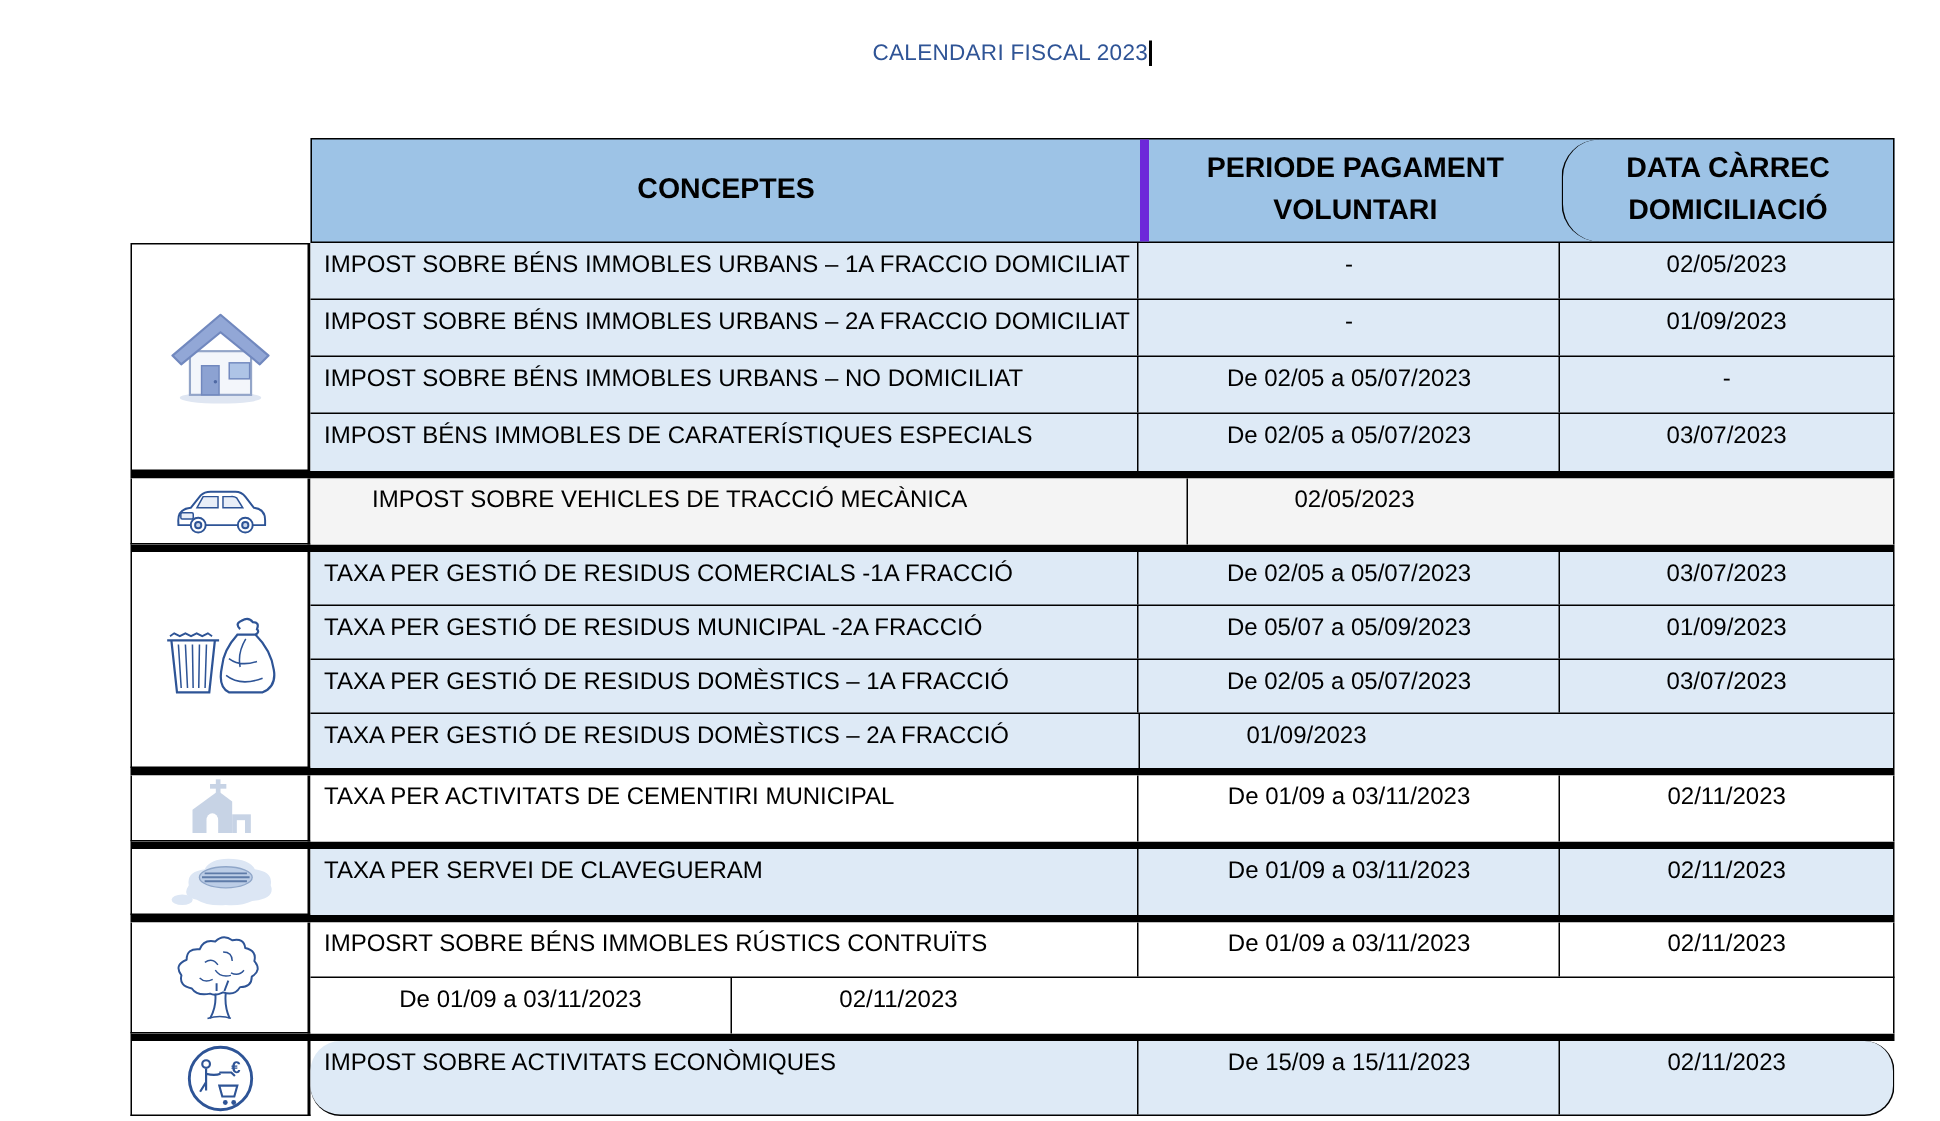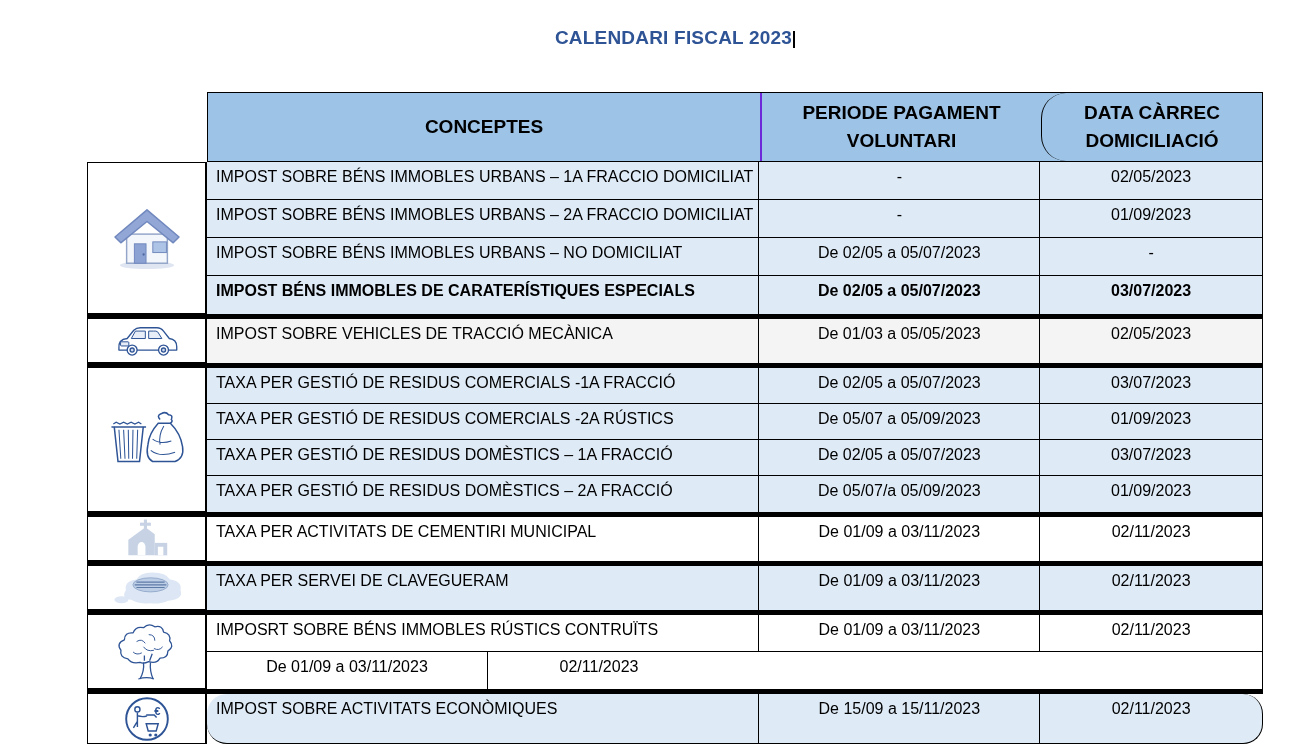--- a/index.html
+++ b/index.html
@@ -1,35 +1,35 @@
 <!DOCTYPE html>
 <html><head>
 <meta charset="utf-8">
 <style>
   html,body { margin:0; padding:0; background:#ffffff; }
   .page {
     position:relative; width:1293px; height:747px; background:#ffffff;
     font-family:"Liberation Sans", sans-serif; overflow:hidden;
   }
   .title-row { position:absolute; left:87px; top:27px; width:1176px; text-align:center; }
-  .title { color:#2F5496; font-weight:bold; font-size:19px; letter-spacing:.2px; }
+  .title { color:#2F5496; font-weight:normal; font-size:15px; letter-spacing:.2px; }
   .caret { display:inline-block; width:2px; height:17px; background:#000; vertical-align:middle; margin-left:1px; }
 
   .fiscal-table { position:absolute; left:87px; top:92px; width:1176px; }
 
   .header-row {
     margin-left:120px; display:flex; background:#9DC3E6;
     border:1px solid #000; height:70px; box-sizing:border-box;
   }
   .h-cell {
     display:flex; align-items:center; justify-content:center; text-align:center;
     font-weight:bold; font-size:19px; color:#000; box-sizing:border-box; line-height:1.45;
   }
   .h-concept { width:552px; }
-  .h-period  { width:281px; border-left:2px solid #6d28d9; padding:0 24px; }
+  .h-period  { width:281px; border-left:6px solid #6d28d9; padding:0 24px; }
   .h-date    { width:221px; border-left:1px solid #000; padding:0 14px;border-radius:25px; }
 
   .section { display:flex; }
   .icon-cell {
     width:120px; box-sizing:border-box; background:#fff;
     border-left:1px solid #000; border-right:2px solid #000; border-bottom:1px solid #000;
     display:flex; align-items:center; justify-content:center;
   }
   .section.first .icon-cell { border-top:1px solid #000; }
   .rows { width:1056px; display:flex; flex-direction:column; }
@@ -78,21 +78,21 @@
             <div class="row" style="height: 38px; background: rgb(222, 234, 246);">
               <div class="cell concept">IMPOST SOBRE BÉNS IMMOBLES URBANS – 2A FRACCIO DOMICILIAT</div>
               <div class="cell period">-</div>
               <div class="cell date">01/09/2023</div>
             </div>
             <div class="row" style="height: 38px; background: rgb(222, 234, 246); justify-content: flex-end;">
               <div class="cell concept">IMPOST SOBRE BÉNS IMMOBLES URBANS – NO DOMICILIAT</div>
               <div class="cell period">De 02/05 a 05/07/2023</div>
               <div class="cell date">-</div>
             </div>
-            <div class="row" style="height: 38px; background: rgb(222, 234, 246); font-weight: bold;">
+            <div class="row" style="height: 38px; background: rgb(222, 234, 246);">
               <div class="cell concept">IMPOST BÉNS IMMOBLES DE CARATERÍSTIQUES ESPECIALS</div>
               <div class="cell period">De 02/05 a 05/07/2023</div>
               <div class="cell date">03/07/2023</div>
             </div>
           </div>
         </div>
         <div class="sep"></div>
         <div class="section">
           <div class="icon-cell">
             <svg width="72" height="38" viewBox="0 0 84 46" fill="#FFFFFF" stroke="#2E5496" stroke-width="1.6">
@@ -100,23 +100,22 @@
     <path d="M28,11 L23,20 L40,20 L40,11 Z" fill="#E8EEF8" stroke-width="1.2"></path>
     <path d="M44,11 L44,20 L60,20 L55,12 Q53,10.5 50,11 Z" fill="#E8EEF8" stroke-width="1.2"></path>
     <rect x="10" y="24" width="10" height="5" rx="1" fill="#E8EEF8" stroke-width="1.2"></rect>
     <circle cx="24" cy="34" r="6" fill="#fff"></circle>
               <circle cx="24" cy="34" r="2.5" fill="#CBD7EA"></circle>
     <circle cx="62" cy="34" r="6" fill="#fff"></circle>
               <circle cx="62" cy="34" r="2.5" fill="#CBD7EA"></circle>
   </svg>
           </div>
           <div class="rows">
-            <div class="row" style="height: 44px; background: rgb(244, 244, 244);">
+            <div class="row" style="height: 44px; background: rgb(244, 244, 244); padding-left: 32px;">
               <div class="cell concept">IMPOST SOBRE VEHICLES DE TRACCIÓ MECÀNICA</div>
-              <div class="cell period">De 01/03 a 05/05/2023</div>
               <div class="cell date">02/05/2023</div>
             </div>
           </div>
         </div>
         <div class="sep"></div>
         <div class="section">
           <div class="icon-cell">
             <svg width="84" height="58" viewBox="0 0 88 62" fill="none" stroke="#2E5496" stroke-width="1.6">
     <path d="M9,17 L13,54 L36,54 L40,17"></path>
     <path d="M6,17 L43,17"></path>
@@ -127,32 +126,31 @@
     <path d="M50,30 q8,6 20,2 M48,42 q10,8 26,2 M62,16 q-6,10 -4,20" stroke-width="1.1"></path>
   </svg>
           </div>
           <div class="rows">
             <div class="row" style="height: 36px; background: rgb(222, 234, 246);">
               <div class="cell concept">TAXA PER GESTIÓ DE RESIDUS COMERCIALS -1A FRACCIÓ</div>
               <div class="cell period">De 02/05 a 05/07/2023</div>
               <div class="cell date">03/07/2023</div>
             </div>
             <div class="row" style="height: 36px; background: rgb(222, 234, 246);">
-              <div class="cell concept">TAXA PER GESTIÓ DE RESIDUS COMERCIALS -2A RÚSTICS</div>
+              <div class="cell concept">TAXA PER GESTIÓ DE RESIDUS MUNICIPAL -2A FRACCIÓ</div>
               <div class="cell period">De 05/07 a 05/09/2023</div>
               <div class="cell date">01/09/2023</div>
             </div>
             <div class="row" style="height: 36px; background: rgb(222, 234, 246);">
               <div class="cell concept">TAXA PER GESTIÓ DE RESIDUS DOMÈSTICS – 1A FRACCIÓ</div>
               <div class="cell period">De 02/05 a 05/07/2023</div>
               <div class="cell date">03/07/2023</div>
             </div>
             <div class="row" style="height: 36px; background: rgb(222, 234, 246);">
               <div class="cell concept">TAXA PER GESTIÓ DE RESIDUS DOMÈSTICS – 2A FRACCIÓ</div>
-              <div class="cell period">De 05/07/a 05/09/2023</div>
               <div class="cell date">01/09/2023</div>
             </div>
           </div>
         </div>
         <div class="sep"></div>
         <div class="section">
           <div class="icon-cell">
             <svg width="62" height="42" viewBox="0 0 76 54">
     <g fill="#C7D3E5">
       <rect x="34" y="2" width="4" height="12"></rect>

